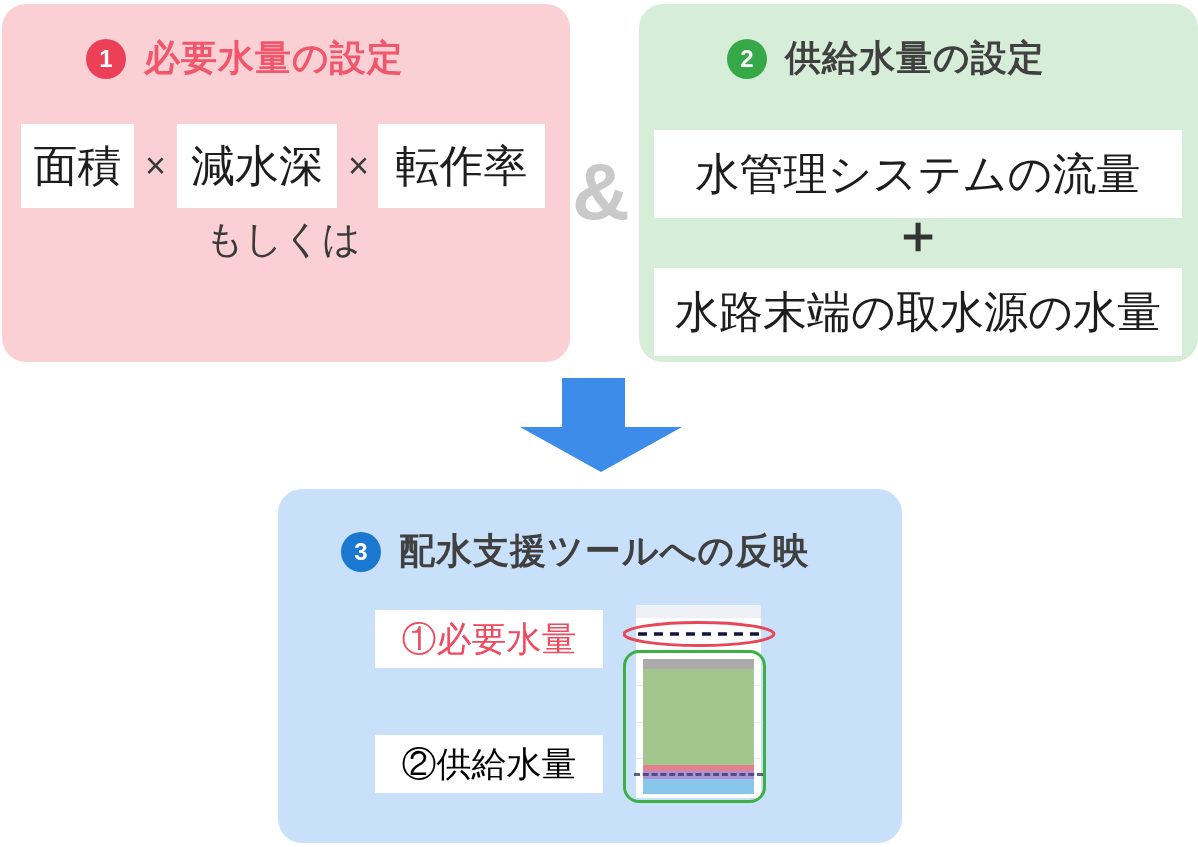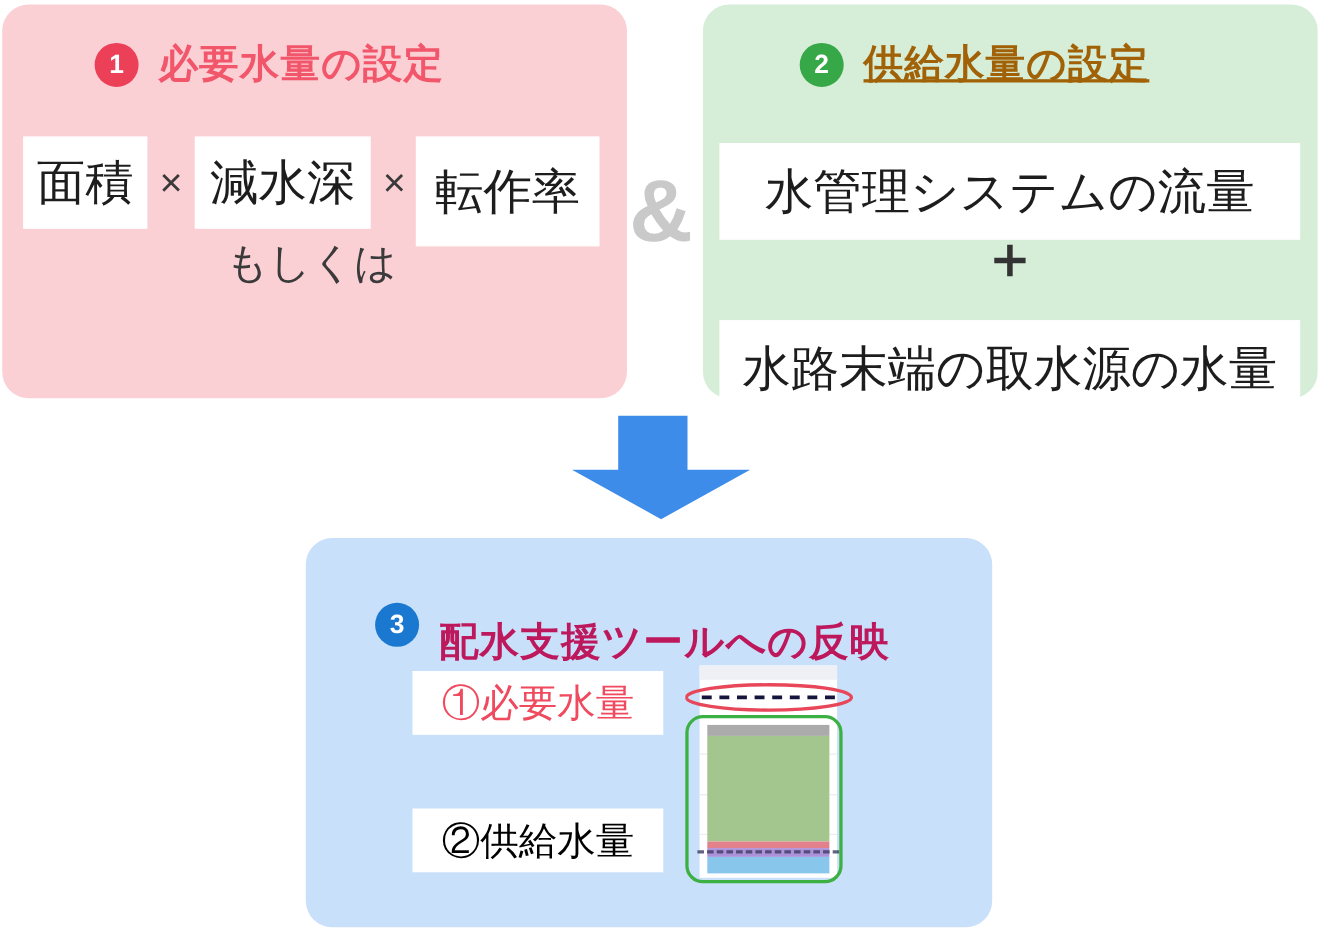--- a/index.html
+++ b/index.html
@@ -25,50 +25,50 @@
     color:#ffffff; font-size:24px; font-weight:bold; flex:0 0 auto;
   }
   .p-title { font-size:36px; font-weight:600; letter-spacing:1px; white-space:nowrap; }
 
   .panel-pink  .p-header { left:84px; top:30px; }
   .panel-pink  .badge    { background:#ec4058; }
   .panel-pink  .p-title  { color:#f2566b; }
 
   .panel-green .p-header { left:88px; top:30px; }
   .panel-green .badge    { background:#36a848; }
-  .panel-green .p-title  { color:#a16207;text-decoration:underline; }
+  .panel-green .p-title  { color:#404040; }
 
   .panel-blue  .p-header { left:63px; top:38px; }
   .panel-blue  .badge    { background:#1a78d0; }
-  .panel-blue  .p-title  { color:#be185d;margin-top:32px; }
+  .panel-blue  .p-title  { color:#404040; }
 
   .wbox {
     position:absolute; background:#ffffff;
     display:flex; align-items:center; justify-content:center;
     color:#1d1d1d; font-weight:500; white-space:nowrap;
   }
   
   .factor1 { left:19px;  top:120px; width:113px; height:84px; font-size:44px; }
   .factor2 { left:175px; top:120px; width:160px; height:84px; font-size:44px; }
-  .factor3 { left:376px; top:120px; width:167px; height:100px; font-size:44px; }
+  .factor3 { left:376px; top:120px; width:167px; height:84px; font-size:44px; }
   .times { position:absolute; top:120px; height:84px; width:43px;
            display:flex; align-items:center; justify-content:center;
            font-size:36px; color:#3a3a3a; }
   .times1 { left:132px; }
   .times2 { left:335px; }
   .or-text { position:absolute; left:19px; top:210px; width:524px; text-align:center;
              font-size:38px; color:#3a3a3a; font-weight:500; }
   .alt-box { left:19px; top:268px; width:524px; height:86px; font-size:44px; }
 
   
   .source1 { left:15px; top:126px; width:528px; height:88px; font-size:44px; }
   .plus-sign { position:absolute; left:15px; top:206px; width:528px; height:50px;
                display:flex; align-items:center; justify-content:center;
                font-size:52px; font-weight:600; color:#333333; }
-  .source2 { left:15px; top:264px; width:528px; height:88px; font-size:44px;margin-top:23px; }
+  .source2 { left:15px; top:264px; width:528px; height:88px; font-size:44px; }
 
   
   .amp { position:absolute; left:558px; top:138px; width:86px; height:108px;
          display:flex; align-items:center; justify-content:center;
          font-size:80px; font-weight:bold; color:#c9c9c9; }
 
   
   .big-arrow { position:absolute; left:500px; top:374px; }
 
   

